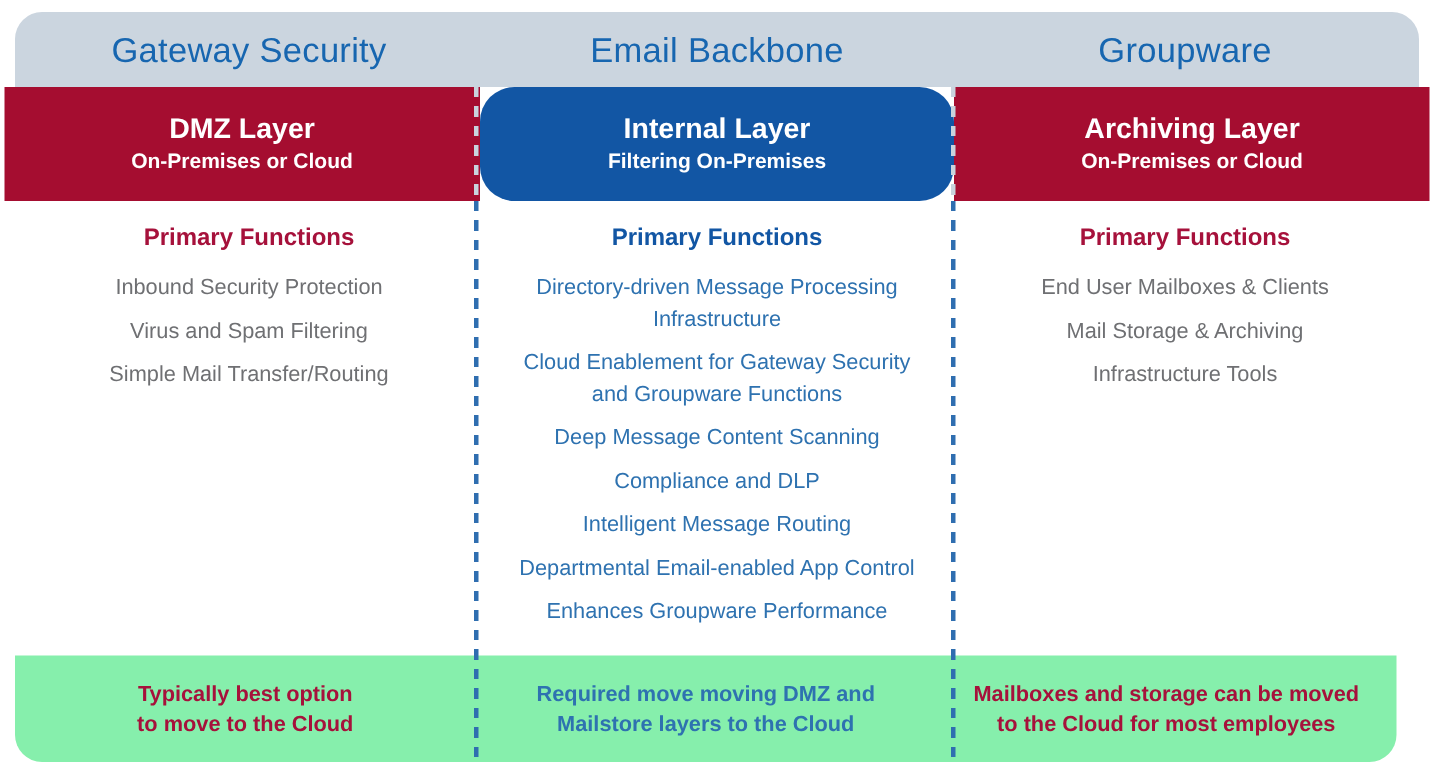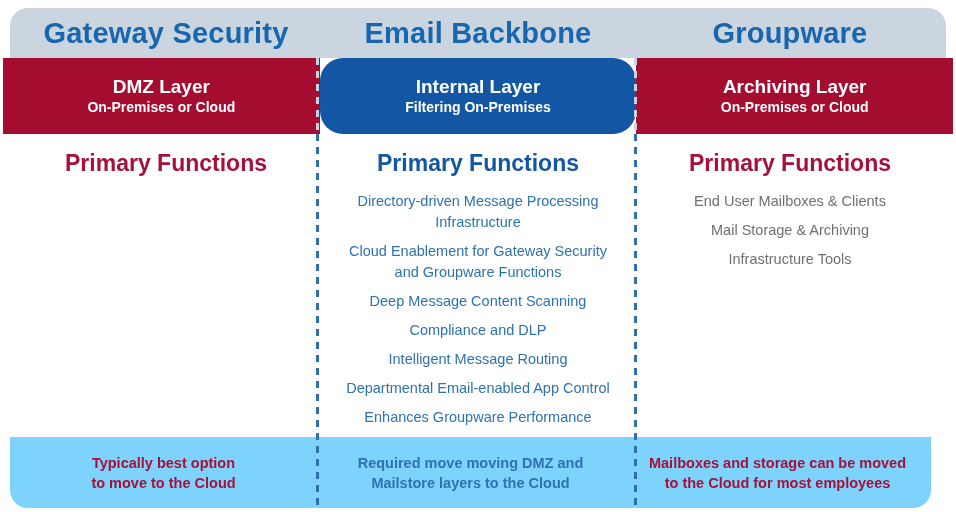--- a/index.html
+++ b/index.html
@@ -22,22 +22,22 @@
     background: #cbd5df;
     border-radius: 18px 18px 0 0;
     display: flex;
   }
   .header-cell {
     flex: 1 1 0;
     display: flex;
     align-items: center;
     justify-content: center;
     color: #1766b0;
-    font-size: 29px;
-    font-weight: bold;
+    font-size: 23px;
+    font-weight: normal;
     letter-spacing: 0.2px;
   }
   
   .layer-band {
     position: absolute;
     left: 3px; right: 3px; top: 58px; height: 76px;
     display: flex;
   }
   .layer-seg {
     flex: 1 1 0;
@@ -62,21 +62,21 @@
   }
   .body-col {
     flex: 1 1 0;
     display: flex;
     flex-direction: column;
     align-items: center;
     padding-top: 16px;
     text-align: center;
   }
   .functions-heading {
-    font-size: 23px;
+    font-size: 16px;
     font-weight: bold;
     margin-bottom: 14px;
   }
   .col-left  .functions-heading, .col-right .functions-heading { color: #a6113b; }
   .col-mid   .functions-heading { color: #1256a4; }
   .functions-list {
     display: flex;
     flex-direction: column;
     gap: 8px;
   }
@@ -84,21 +84,21 @@
     font-size: 14.5px;
     line-height: 21px;
     white-space: pre-line;
   }
   .col-left .list-item, .col-right .list-item { color: #6f7073; }
   .col-mid  .list-item { color: #2e72b0; }
   
   .footer-band {
     position: absolute;
     left: 10px; right: 25px; top: 437px; height: 71px;
-    background: #7dd3fc;
+    background: #86efac;
     border-radius: 0 0 18px 18px;
     display: flex;
   }
   .footer-cell {
     flex: 1 1 0;
     display: flex;
     align-items: center;
     justify-content: center;
     text-align: center;
     font-size: 14.5px;
@@ -146,20 +146,25 @@
     </div>
     <div class="layer-seg red">
       <div class="layer-title">Archiving Layer</div>
       <div class="layer-subtitle">On-Premises or Cloud</div>
     </div>
   </div>
 
   <div class="body-band">
     <div class="body-col col-left">
       <div class="functions-heading">Primary Functions</div>
+      <div class="functions-list">
+          <div class="list-item">Inbound Security Protection</div>
+          <div class="list-item">Virus and Spam Filtering</div>
+          <div class="list-item">Simple Mail Transfer/Routing</div>
+        </div>
     </div>
     <div class="body-col col-mid">
       <div class="functions-heading">Primary Functions</div>
       <div class="functions-list">
           <div class="list-item">Directory-driven Message Processing
 Infrastructure</div>
           <div class="list-item">Cloud Enablement for Gateway Security
 and Groupware Functions</div>
           <div class="list-item">Deep Message Content Scanning</div>
           <div class="list-item">Compliance and DLP</div>

